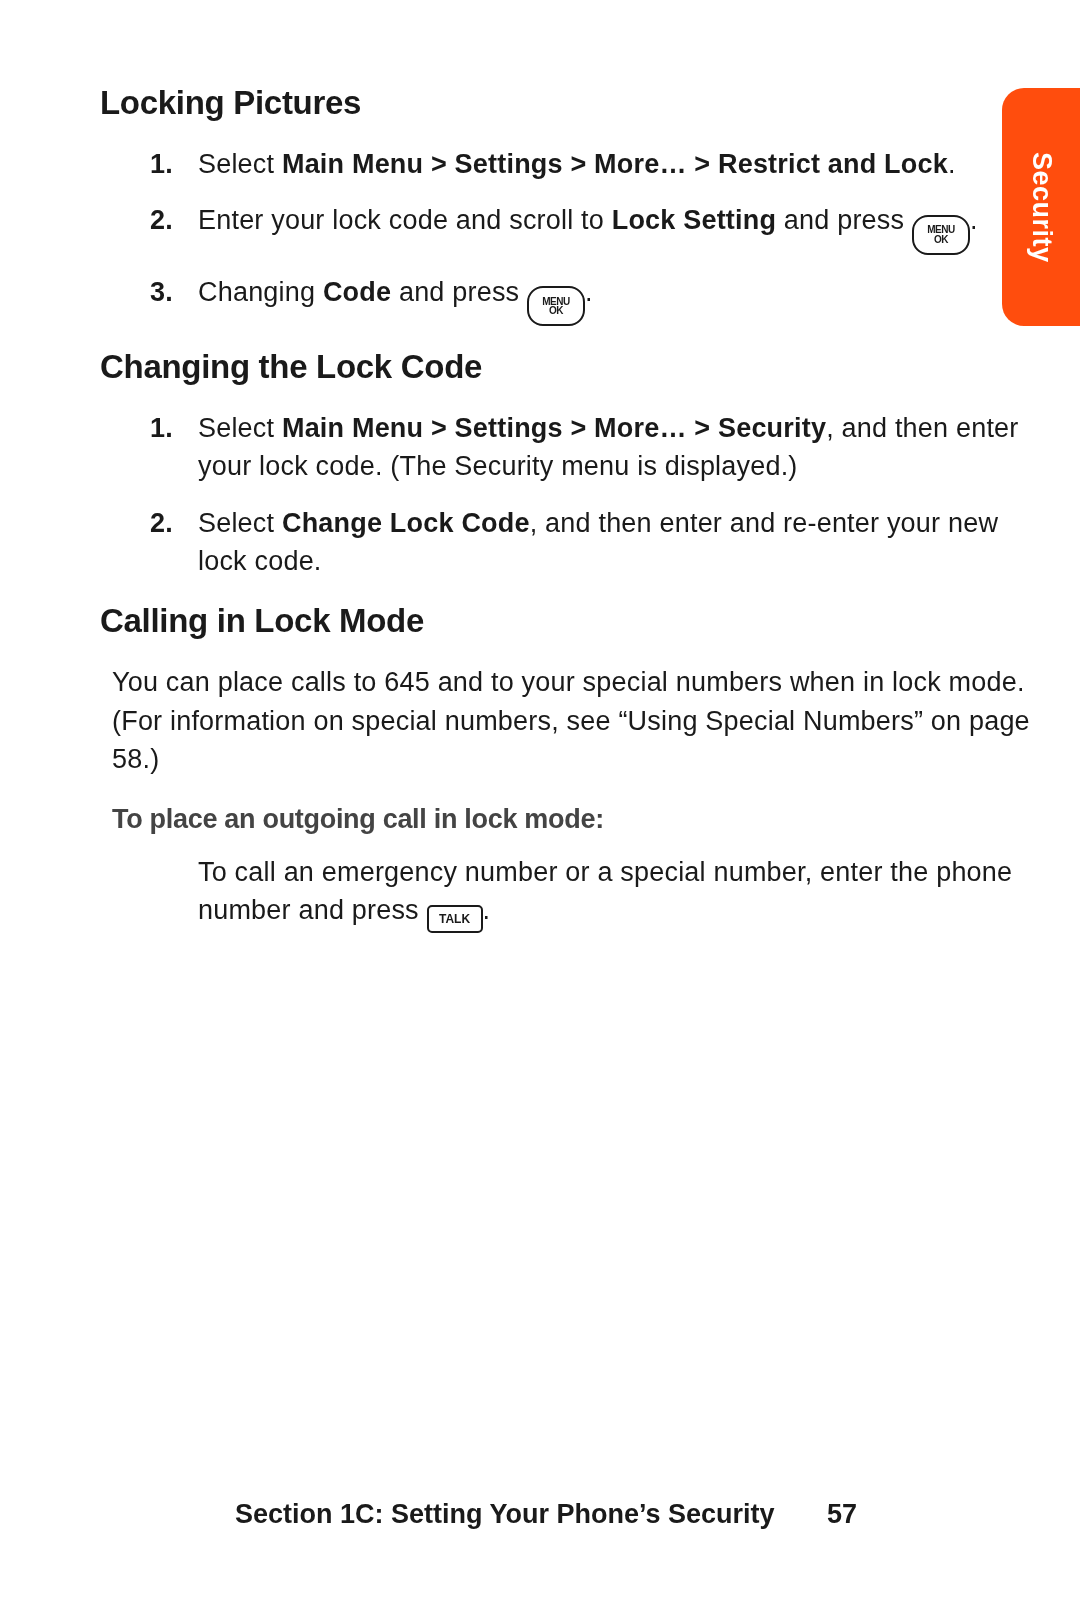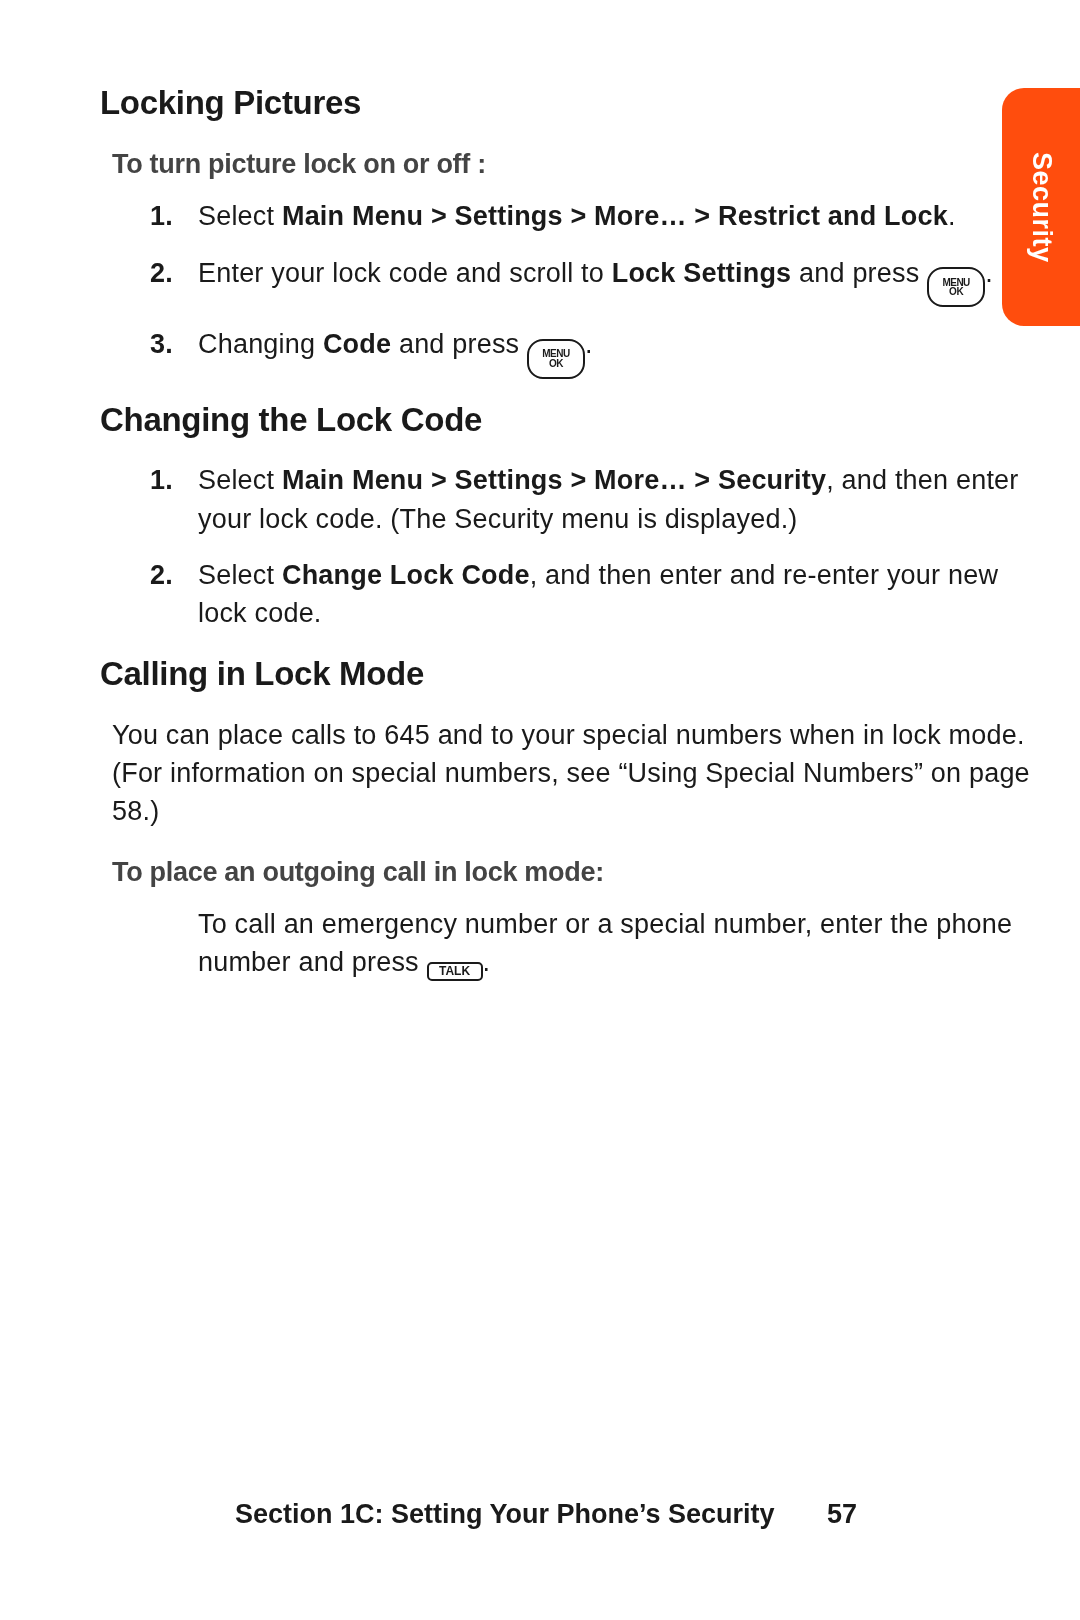--- a/index.html
+++ b/index.html
@@ -23,47 +23,46 @@
   .para { margin: 0 0 22px 12px; }
   .indent-block { margin: 4px 0 0 98px; }
   .keycap {
     display: inline-flex; align-items: center; justify-content: center;
     height: 40px; min-width: 58px; padding: 0 6px;
     border: 2.2px solid #1a1a1a; border-radius: 16px;
     font-size: 13px; font-weight: 800; line-height: 1; vertical-align: -4px;
     letter-spacing: -0.5px;
   }
   .keycap .two { display: flex; flex-direction: column; align-items: center; line-height: 0.95; font-size: 10px; }
-  .keycap.talk { border-radius: 5px; min-width: 56px; height: 19px; font-size: 12px; letter-spacing: 0; }
+  .keycap.talk { border-radius: 5px; min-width: 56px; height: 28px; font-size: 12px; letter-spacing: 0; }
   .footer { position: absolute; bottom: 90px; left: 12px; right: 0; text-align: center; }
   .footer .ftxt { font-weight: 800; font-size: 27px; display: inline; }
   .footer .pg { font-weight: 800; font-size: 27px; margin-left: 48px; display: inline; }
 </style>
 </head>
 <body>
 
 <div class="side-tab">
   <span>Security</span>
 </div>
 
 <div class="page">
 
   <h2 class="sect top">Locking Pictures</h2>
-  <div class="sub">To turn picture lock on or off :</div>
   <ol class="steps">
     <li>
       <span class="num">1.</span>
       <span class="body">
         <span>Select </span><span class="b">Main Menu &gt; Settings &gt; More… &gt; Restrict and Lock</span><span>.</span>
       </span>
     </li>
     <li>
       <span class="num">2.</span>
       <span class="body">
-        <span>Enter your lock code and scroll to </span><span class="b">Lock Settings</span><span> and press </span><span class="keycap">
+        <span>Enter your lock code and scroll to </span><span class="b">Lock Setting</span><span> and press </span><span class="keycap">
             <span class="two">
               <span>MENU</span>
               <span>OK</span>
             </span>
           </span><span>.</span>
       </span>
     </li>
     <li>
       <span class="num">3.</span>
       <span class="body">

